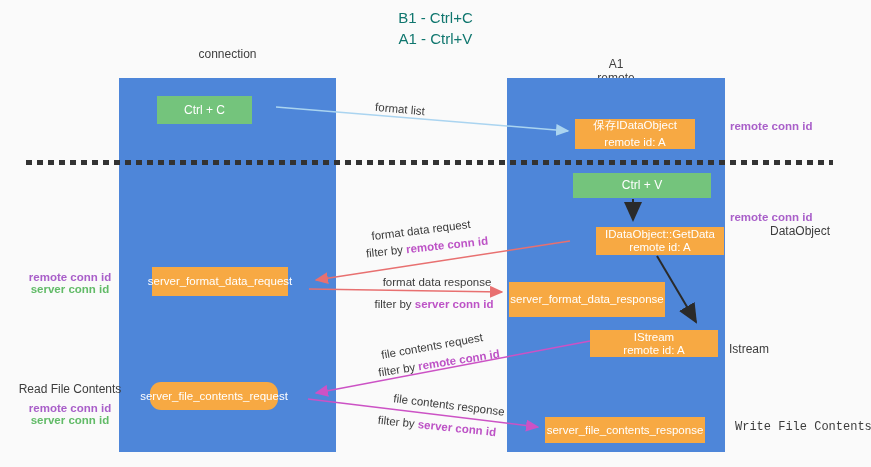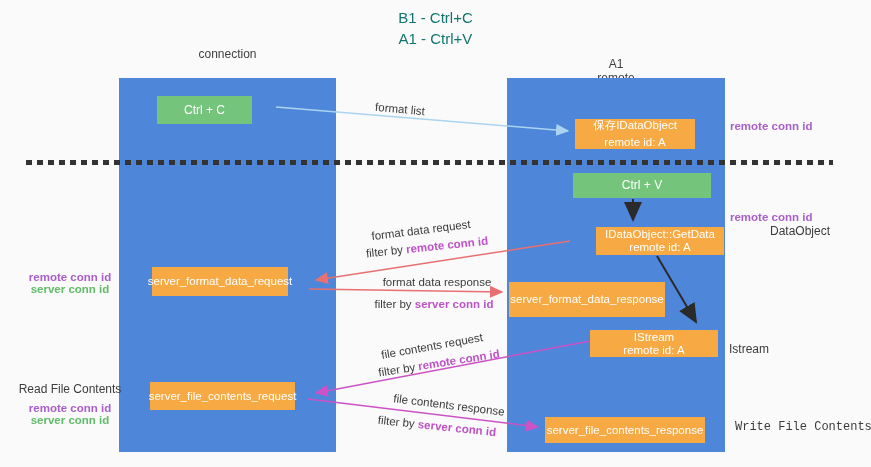--- a/index.html
+++ b/index.html
@@ -30,21 +30,21 @@
   .box.green { background:#74c47c; font-size:12px; }
   .box.orange { background:#f7a943; }
 
   .b-ctrl-c { left:157px; top:96px;  width:95px; height:28px; }
   .b-save   { left:575px; top:119px; width:120px; height:30px;justify-content:space-between; }
   .b-ctrl-v { left:573px; top:173px; width:138px; height:25px; }
   .b-getdata{ left:596px; top:227px; width:128px; height:28px; }
   .b-fmtreq { left:152px; top:267px; width:136px; height:29px; }
   .b-fmtres { left:509px; top:282px; width:156px; height:35px; }
   .b-istream{ left:590px; top:330px; width:128px; height:27px; }
-  .b-filreq { left:150px; top:382px; width:145px; height:28px; }
+  .b-filreq { left:150px; top:382px; width:128px; height:28px;border-radius:11px; }
   .b-filres { left:545px; top:417px; width:160px; height:26px; }
 
   .side-lbl { position:absolute; white-space:nowrap; font-size:12px; color:#3c3c3c; }
   .bold-purple { color:#a95fc9; font-weight:bold; font-size:11.5px; }
   .bold-green  { color:#62bb68; font-weight:bold; font-size:11.5px; }
   .left-group { left:0; width:140px; text-align:center; }
 
   .arrowlbl { position:absolute; white-space:nowrap; font-size:11.5px; color:#3c3c3c; }
   .magenta { color:#bd53c6; font-weight:bold; }
 </style>

